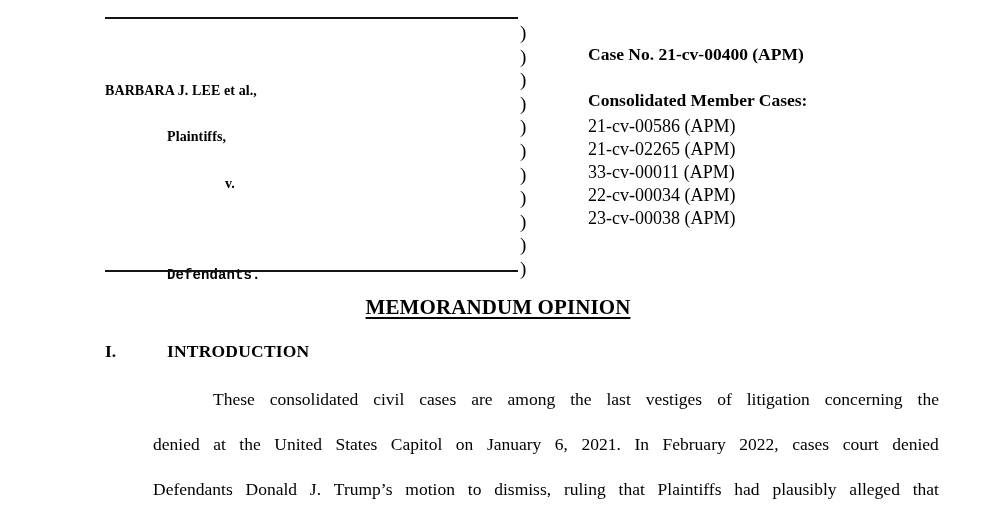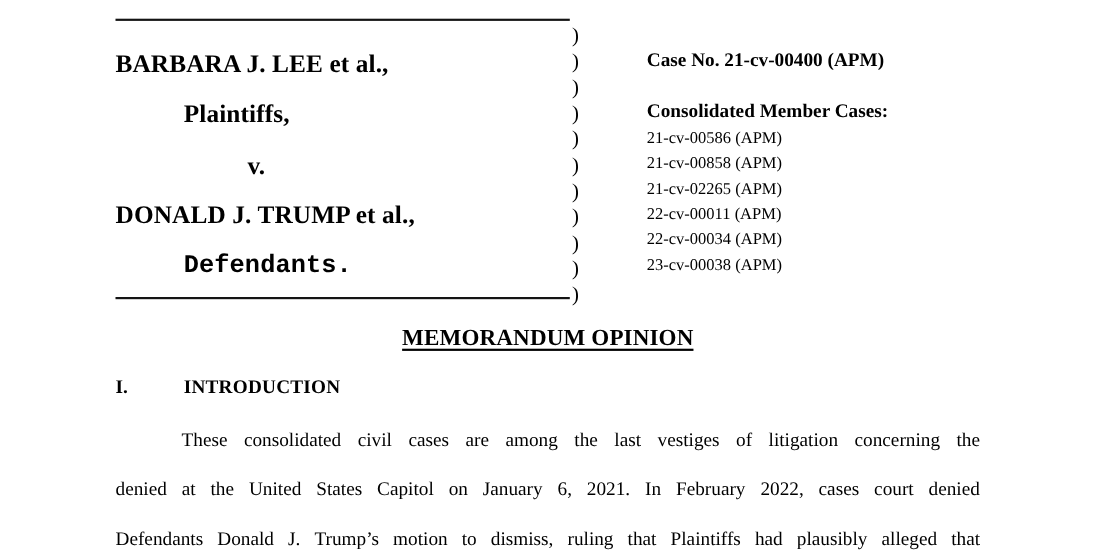--- a/index.html
+++ b/index.html
@@ -31,25 +31,26 @@
     left: 105px;
     width: 413px;
     height: 2px;
     background: #141414;
   }
   #caption-rule-top   { top: 17px; }
   #caption-rule-bottom{ top: 270px; }
 
   .caption-party {
     position: absolute;
-    font-size: 23px;
+    font-size: 14px;
     font-weight: bold;
     letter-spacing: 0.1px;
     white-space: nowrap;
     line-height: 1;
+    margin-top: 38px;
   }
   #party-plaintiff-name { left: 105px; top: 46px; }
   #party-plaintiff-role { left: 167px; top: 92px; }
   #party-versus         { left: 225px; top: 139px; }
   #party-defendant-name { left: 105px; top: 184px; }
   #party-defendant-role { left: 167px; top: 230px; font-family: Liberation Mono, monospace; }
 
   
   #paren-column {
     position: absolute;
@@ -94,21 +95,21 @@
   }
   #member-cases-list {
     position: absolute;
     left: 0;
     top: 115px;
     margin: 0;
     padding: 0;
     list-style: none;
   }
   #member-cases-list li {
-    font-size: 15px;
+    font-size: 18px;
     line-height: 23px;
     white-space: nowrap;
     font-weight: normal;
   }
 
   
   #document-title {
     position: absolute;
     left: 0;
     top: 297px;
@@ -145,20 +146,21 @@
     left: 105px;
     top: 388px;
     width: 786px;
   }
   .body-line {
     position: relative;
     height: 45px;
     font-size: 17.5px;
     line-height: 22px;
     white-space: nowrap;
+    margin-left: 48px;
   }
   .body-line .ind {
     display: inline-block;
     width: 60px;
   }
   .body-line .just-ind {
     display: inline-flex;
     width: 726px;
     justify-content: space-between;
   }
@@ -175,21 +177,20 @@
 <div id="caption-block">
 
   <div id="caption-rule-top" class="caption-rule"></div>
 
   <div id="party-plaintiff-name" class="caption-party">BARBARA J. LEE et al.,</div>
 
   <div id="party-plaintiff-role" class="caption-party">Plaintiffs,</div>
 
   <div id="party-versus" class="caption-party">v.</div>
 
-  <div id="party-defendant-name" class="caption-party">DONALD J. TRUMP et al.,</div>
 
   <div id="party-defendant-role" class="caption-party">Defendants.</div>
 
   <div id="paren-column">
       <span class="paren" style="top: 6px;">)</span>
       <span class="paren" style="top: 29.6px;">)</span>
       <span class="paren" style="top: 53.2px;">)</span>
       <span class="paren" style="top: 76.8px;">)</span>
       <span class="paren" style="top: 100.4px;">)</span>
       <span class="paren" style="top: 124px;">)</span>
@@ -198,23 +199,22 @@
       <span class="paren" style="top: 194.8px;">)</span>
       <span class="paren" style="top: 218.4px;">)</span>
       <span class="paren" style="top: 242px;">)</span>
     </div>
 
   <div id="case-info-column">
     <div id="case-number-line">Case No. 21-cv-00400 (APM)</div>
     <div id="member-cases-heading">Consolidated Member Cases:</div>
     <ul id="member-cases-list">
         <li>21-cv-00586 (APM)</li>
-        <li>21-cv-00858 (APM)</li>
         <li>21-cv-02265 (APM)</li>
-        <li>22-cv-00011 (APM)</li>
+        <li>33-cv-00011 (APM)</li>
         <li>22-cv-00034 (APM)</li>
         <li>23-cv-00038 (APM)</li>
       </ul>
   </div>
 
   <div id="caption-rule-bottom" class="caption-rule"></div>
 </div>
 
 <div id="document-title"><span>MEMORANDUM OPINION</span></div>
 

